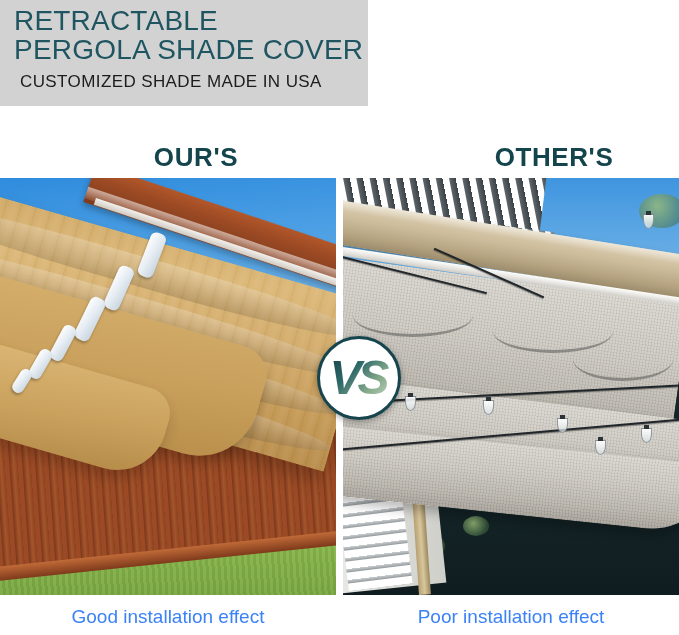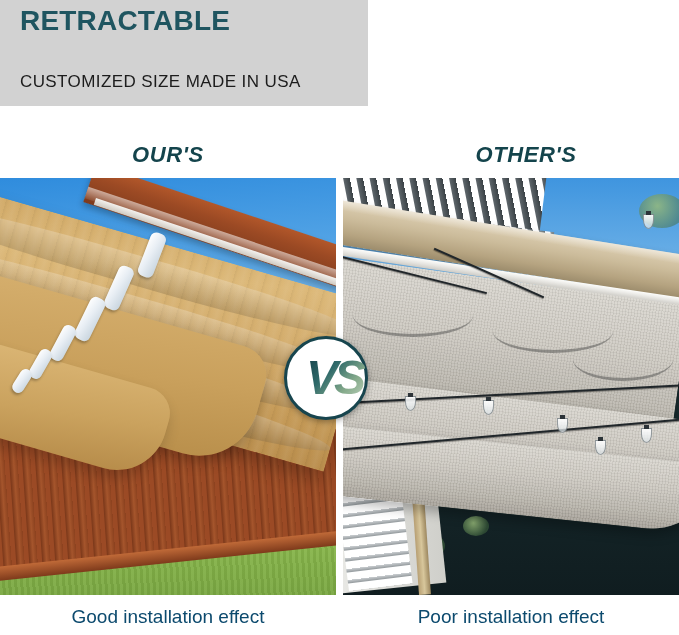--- a/index.html
+++ b/index.html
@@ -8,40 +8,40 @@
     font-family:"Liberation Sans","DejaVu Sans",sans-serif;
     -webkit-font-smoothing:antialiased;
   }
 
   
   .header-banner{
     position:absolute;left:0;top:0;width:368px;height:106px;
     background:#d2d2d2;
   }
   .title-line{
-    position:absolute;left:20px;
+    position:absolute;left:14px;
     color:#1f5560;
-    font-weight:bold;
+    font-weight:normal;
     letter-spacing:0.2px;
     white-space:nowrap;
   }
   .title-line-1{top:6px;font-size:28px;line-height:30px;}
   .title-line-2{top:35px;font-size:28px;line-height:30px;}
   .subtitle{
     position:absolute;left:20px;top:72px;
     color:#1c1c1c;font-size:17px;line-height:20px;
     letter-spacing:0.4px;white-space:nowrap;font-weight:400;
   }
 
   
   .col-heading{
     position:absolute;top:142px;
-    font-size:22px;font-weight:bold;font-style:italic;
+    font-size:26px;font-weight:bold;
     color:#14444c;letter-spacing:0.6px;
-    text-align:center;white-space:nowrap;
+    text-align:center;white-space:nowrap;padding-left:28px;
   }
   .col-heading.left{left:0;width:336px;}
   .col-heading.right{left:358px;width:336px;}
 
   
   .photo{
     position:absolute;top:178px;height:417px;width:336px;
     overflow:hidden;background:#9ab4cd;
   }
   .photo.left{left:0;}
@@ -255,51 +255,52 @@
     border:3px solid #f0f0ee;transform:rotate(-6deg);
   }
   .r-post{
     position:absolute;left:76px;bottom:0;width:12px;height:210px;
     background:linear-gradient(90deg,#b79f73,#d8c79c 50%,#9c875f);
     transform:rotate(-4deg);transform-origin:left bottom;
   }
 
   
   .vs-badge{
-    position:absolute;left:284px;top:336px;width:78px;height:78px;
+    position:absolute;left:317px;top:336px;width:78px;height:78px;
     border-radius:50%;
     background:#ffffff;
     border:3px solid #17454e;
     box-shadow:0 2px 6px rgba(0,0,0,.35);
-    display:flex;align-items:center;justify-content:flex-end;
+    display:flex;align-items:center;justify-content:center;
     z-index:6;
   }
   .vs-text{
     font-size:48px;font-weight:bold;font-style:italic;line-height:1;
     letter-spacing:-4px;
     background:linear-gradient(135deg,#143f48 0%,#2f6a6a 38%,#86ab8c 70%,#c3d6c1 100%);
     -webkit-background-clip:text;background-clip:text;
     color:transparent;-webkit-text-fill-color:transparent;
     padding-right:3px;
   }
 
   
   .caption{
     position:absolute;top:606px;
-    font-size:19px;color:#0c4a6e;text-align:center;white-space:nowrap;
+    font-size:19px;color:#3b82f6;text-align:center;white-space:nowrap;
   }
   .caption.left{left:0;width:336px;}
   .caption.right{left:343px;width:336px;text-align:center;}
 </style>
 </head>
 <body>
 
 <div class="header-banner">
   <div class="title-line title-line-1">RETRACTABLE</div>
-  <div class="subtitle">CUSTOMIZED SIZE MADE IN USA</div>
+  <div class="title-line title-line-2">PERGOLA SHADE COVER</div>
+  <div class="subtitle">CUSTOMIZED SHADE MADE IN USA</div>
 </div>
 
 <div class="col-heading left">OUR'S</div>
 <div class="col-heading right">OTHER'S</div>
 
 <div class="photo left">
   <div class="photo-inner">
     <div class="sky"></div>
     <div class="lawn"></div>
 

